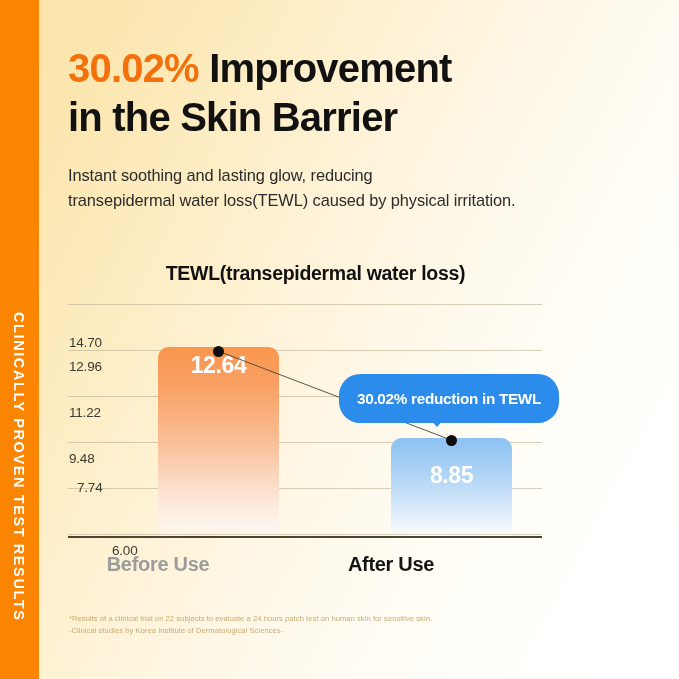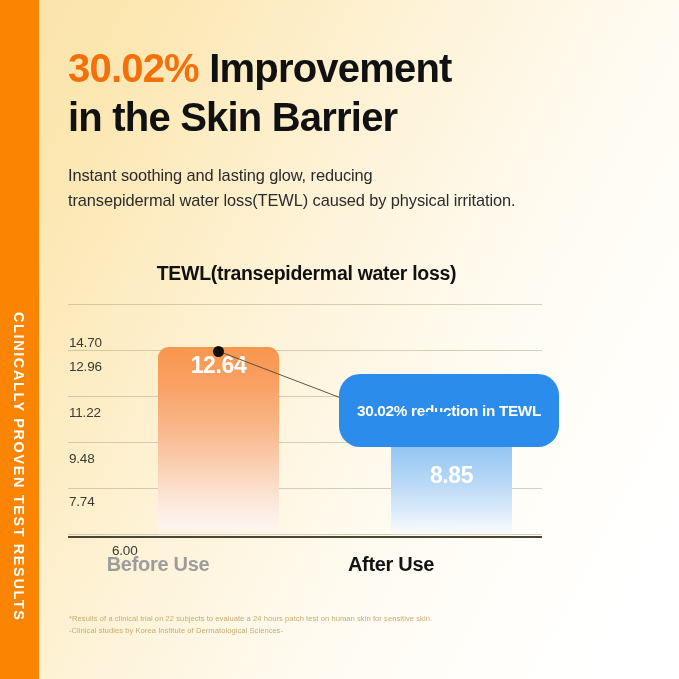--- a/index.html
+++ b/index.html
@@ -82,21 +82,21 @@
     width: 580px;
     font-size: 16.4px;
     line-height: 1.52;
     color: #2b2b2b;
     letter-spacing: -0.1px;
   }
 
   
   #chart-title {
     position: absolute;
-    left: 68px;
+    left: 77px;
     top: 262px;
     width: 477px;
     text-align: center;
     font-size: 19.5px;
     font-weight: bold;
     color: #111111;
     letter-spacing: -0.3px;
   }
 
   #plot {
@@ -182,21 +182,21 @@
   }
   #dot-before { left: 145px; top: 42px; }
   #dot-after  { left: 378px; top: 131px; }
 
   
   #callout {
     position: absolute;
     left: 339px;
     top: 374px;
     height: 41px;
-    padding: 16px 18px;
+    padding: 4px 18px;
     display: flex;
     align-items: center;
     background: #2b8ceb;
     border-radius: 21px;
     color: #ffffff;
     font-size: 15.3px;
     font-weight: bold;
     letter-spacing: -0.3px;
     white-space: nowrap;
   }
@@ -262,21 +262,21 @@
     <div class="gridline" style="top:92px;"></div>
     <div class="gridline" style="top:138px;"></div>
     <div class="gridline" style="top:184px;"></div>
     <div class="gridline" style="top:230px;"></div>
     <div class="axisline"></div>
 
     <div class="ytick" style="top:9px;margin-top:22px;">14.70</div>
     <div class="ytick" style="top:55px;">12.96</div>
     <div class="ytick" style="top:101px;">11.22</div>
     <div class="ytick" style="top:147px;">9.48</div>
-    <div class="ytick" style="top:190px;">7.74</div>
+    <div class="ytick" style="top:176px;margin-left:8px;">7.74</div>
     <div class="ytick" style="top:239px;margin-left:43px;">6.00</div>
 
     <div class="bar" id="bar-before"></div>
     <div class="bar" id="bar-after"></div>
 
     <div class="barval" id="val-before">12.64</div>
     <div class="barval" id="val-after">8.85</div>
 
     <svg id="connector" viewBox="0 0 474 232" preserveAspectRatio="none">
       <line x1="150" y1="47" x2="383" y2="136" stroke="#4a4436" stroke-width="0.9"></line>

